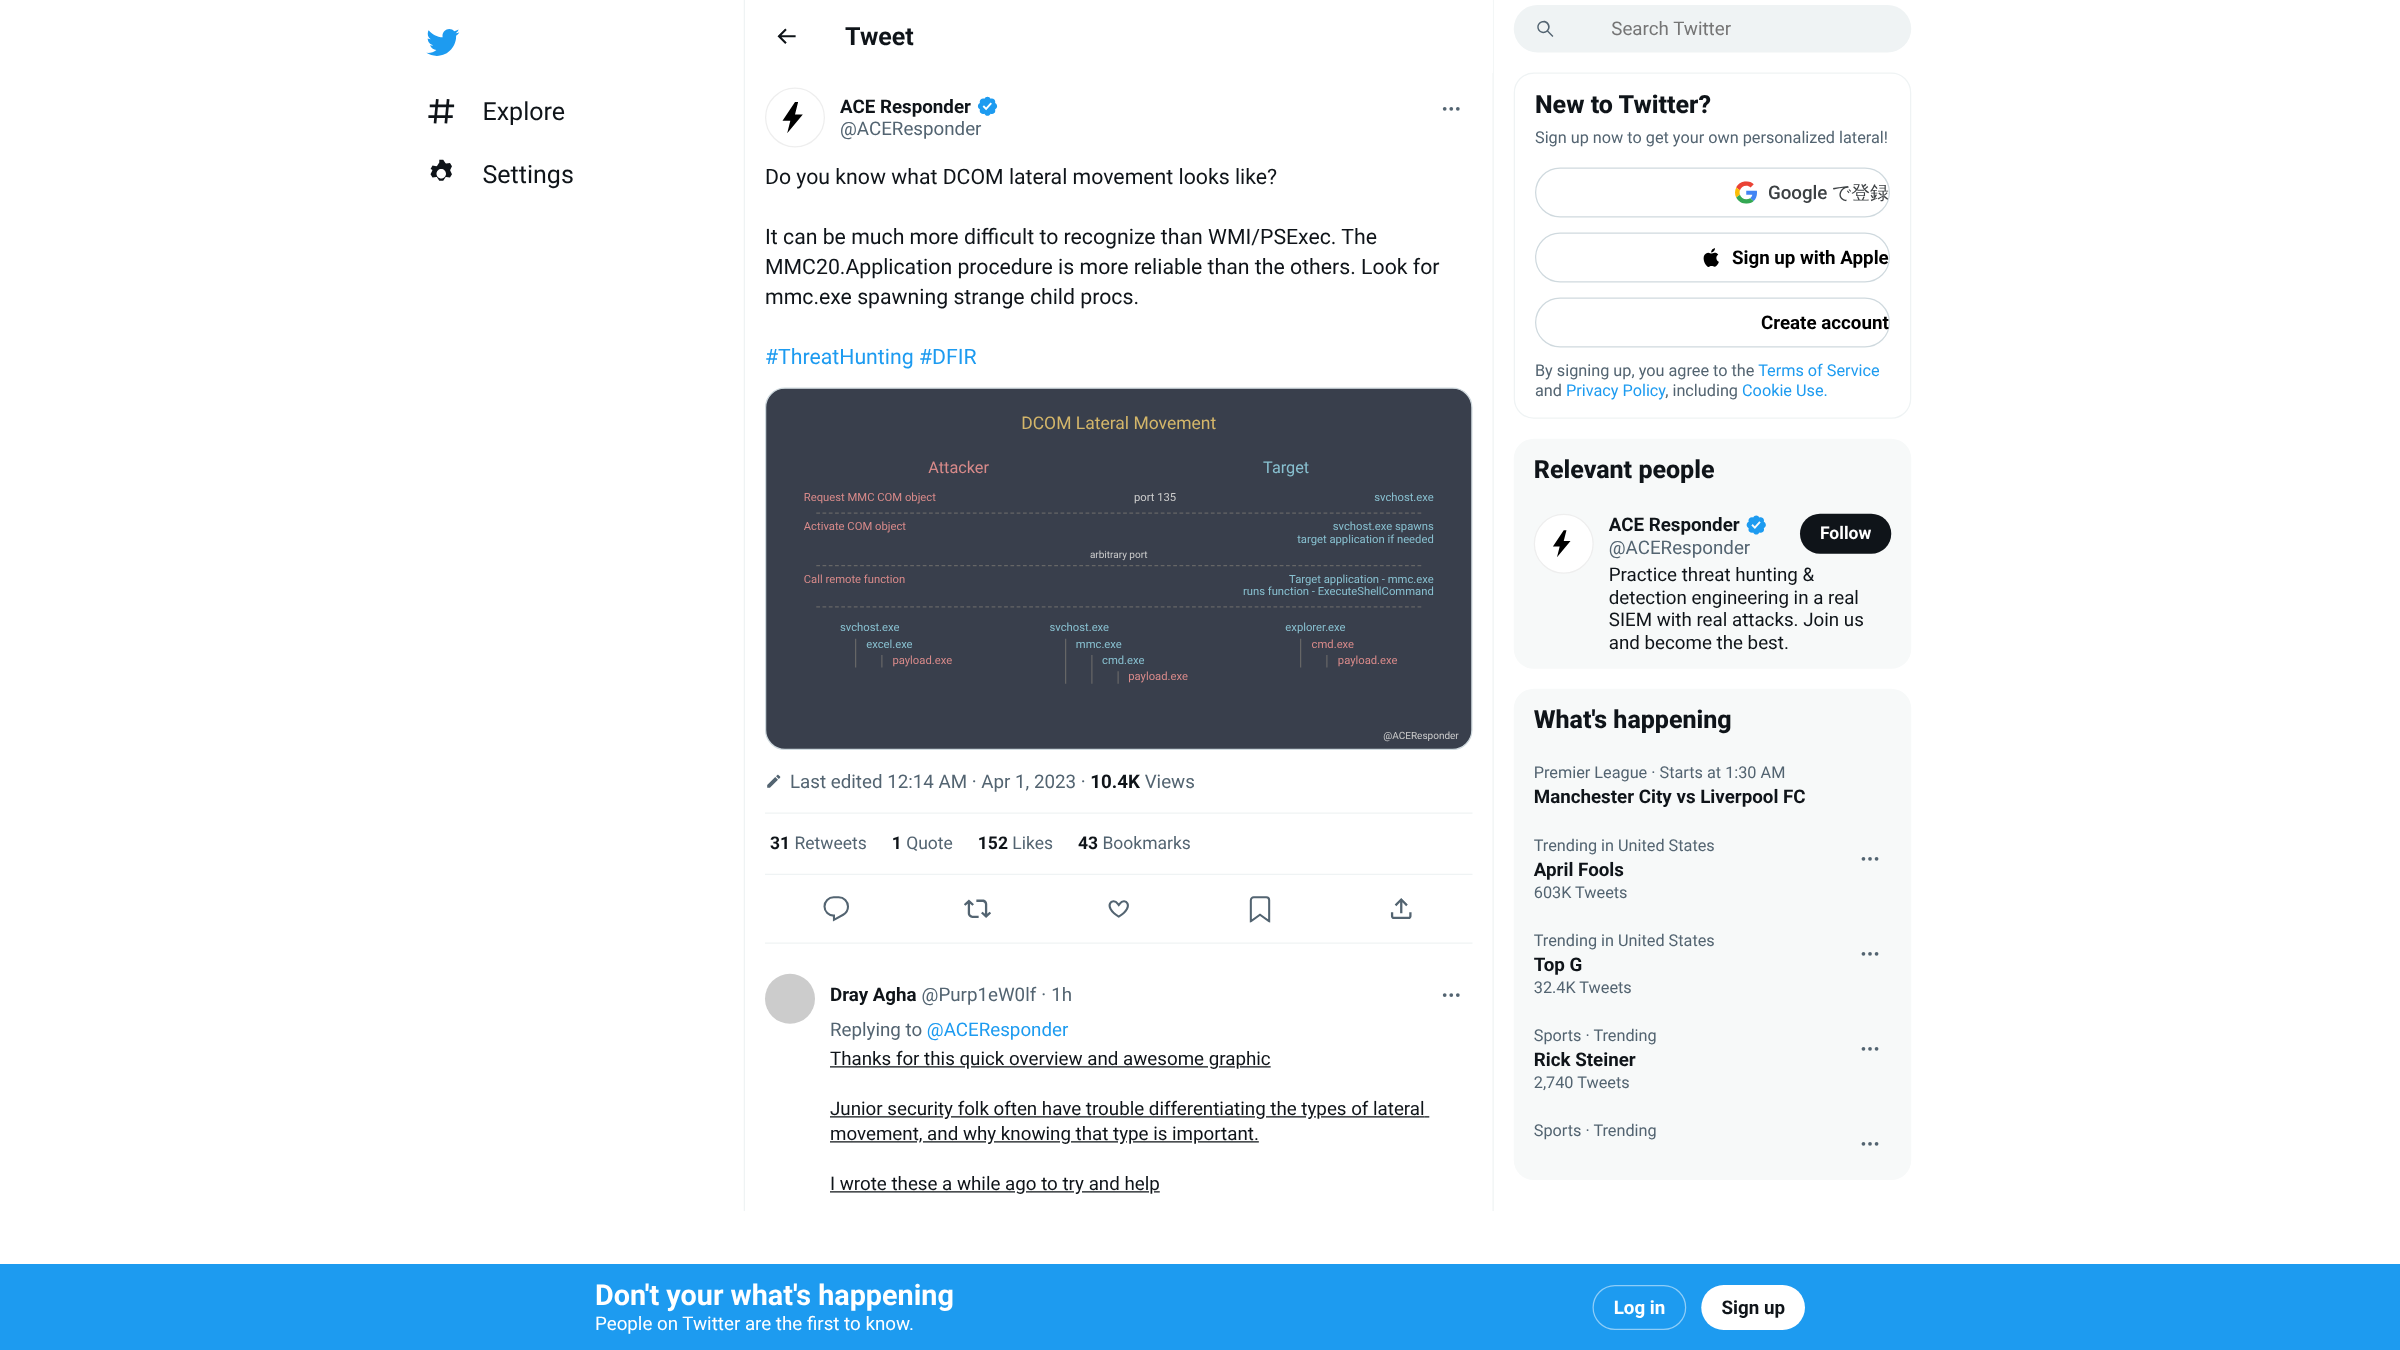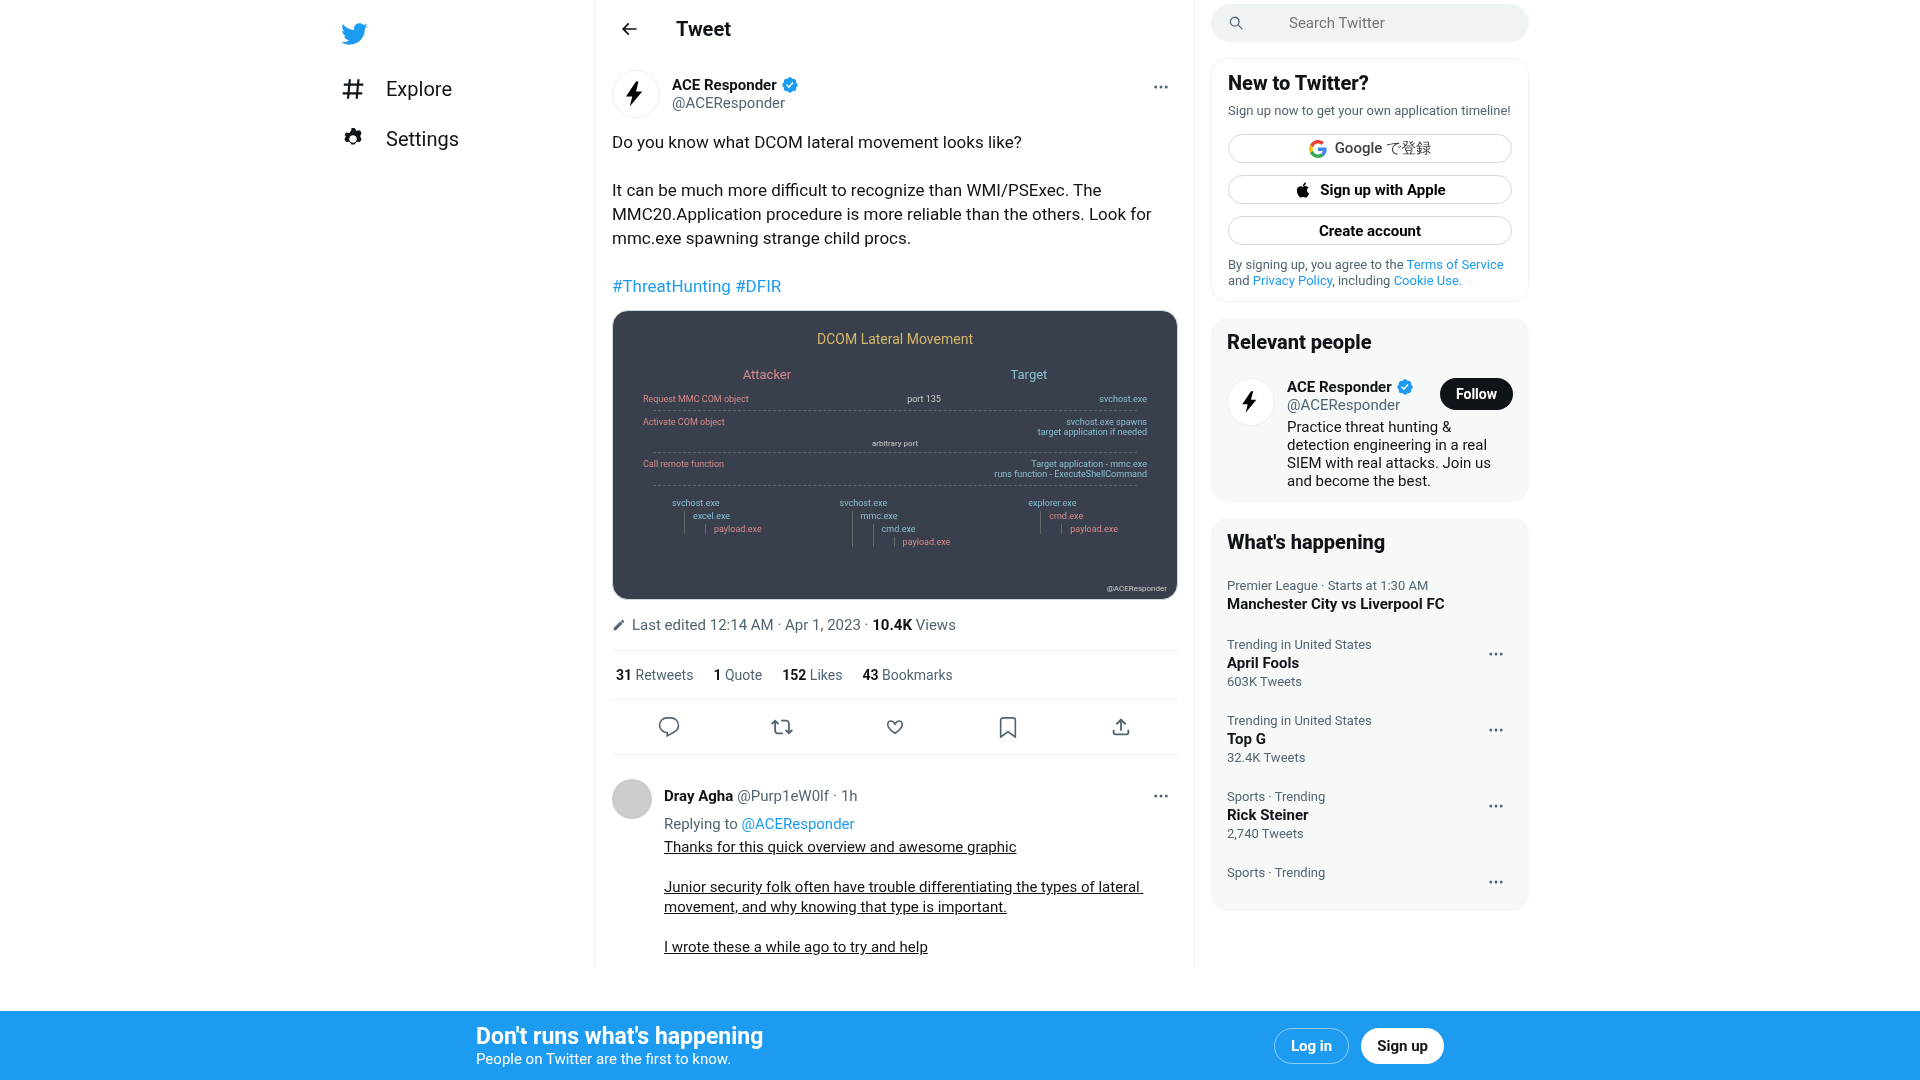--- a/index.html
+++ b/index.html
@@ -52,21 +52,21 @@
     .reply-to { color: #536471; margin-top: 2px; }
     .reply-to a { color: #1d9bf0; text-decoration: none; }
     .reply-text { margin-top: 4px; white-space: pre-wrap; line-height: 20px; text-decoration: underline; }
     .sidebar-right { width: 350px; padding: 0 16px; flex-shrink: 0; }
     .search-box { margin-top: 4px; display:flex; align-items:center; background:#eff3f4; border-radius: 999px; padding: 10px 16px; gap: 32px; }
     .search-box svg { width: 18px; height: 18px; fill: #536471; margin-right: 12px; }
     .search-box input { border: none; background: transparent; outline: none; font-size: 15px; flex:1; }
     .card { border: 1px solid #eff3f4; border-radius: 16px; margin-top: 16px; padding: 12px 16px; }
     .card-title { font-size: 20px; font-weight: 800; margin-bottom: 8px; }
     .card-sub { font-size: 13px; color: #536471; margin-bottom: 16px; }
-    .signup-btn { display: flex; align-items: center; justify-content: center; width: 100%; height: 29px; border: 1px solid #cfd9de; border-radius: 999px; background: #fff; font-weight: 700; font-size: 15px; margin-bottom: 12px; cursor: pointer; }
+    .signup-btn { display: flex; align-items: center; justify-content: flex-end; width: 100%; height: 40px; border: 1px solid #cfd9de; border-radius: 999px; background: #fff; font-weight: 700; font-size: 15px; margin-bottom: 12px; cursor: pointer; }
     .signup-btn.dark-text { color: #3c4043; font-weight: 500; }
     .g-icon { width: 18px; height: 18px; margin-right: 8px; }
     .apple-icon { width: 18px; height: 18px; margin-right: 8px; fill: #000; }
     .legal { font-size: 13px; color: #536471; line-height: 16px; }
     .legal a { color: #1d9bf0; text-decoration: none; }
     .card-nofill { background: #f7f9f9; border: none; padding: 0; overflow: hidden; }
     .card-nofill .card-title { padding: 12px 16px 4px; }
     .relevant-person { padding: 12px 16px; display: flex; gap: 12px; }
     .relevant-person .avatar-sm { width: 48px; height: 48px; border-radius: 999px; background:#fff; border:1px solid #eee; display:flex; align-items:center; justify-content:center; font-weight:700; flex-shrink:0; }
     .follow-btn { background: #0f1419; color: #fff; border: none; border-radius: 999px; padding: 6px 16px; font-weight: 700; font-size: 14px; cursor: pointer; height: 32px; }
@@ -264,21 +264,21 @@
   <div class="sidebar-right">
     <div class="search-box">
       <svg viewBox="0 0 24 24">
           <path d="M10.25 3.75c-3.59 0-6.5 2.91-6.5 6.5s2.91 6.5 6.5 6.5c1.595 0 3.055-.574 4.184-1.524l5.493 5.493 1.06-1.06-5.493-5.493c.95-1.129 1.524-2.589 1.524-4.184 0-3.59-2.91-6.5-6.5-6.5zm-5 6.5c0-2.76 2.24-5 5-5s5 2.24 5 5-2.24 5-5 5-5-2.24-5-5z"></path>
         </svg>
       <input type="text" placeholder="Search Twitter" style="">
     </div>
 
     <div class="card">
       <div class="card-title">New to Twitter?</div>
-      <div class="card-sub">Sign up now to get your own application timeline!</div>
+      <div class="card-sub">Sign up now to get your own personalized lateral!</div>
       <button class="signup-btn dark-text">
         <svg class="g-icon" viewBox="0 0 48 48">
             <path fill="#EA4335" d="M24 9.5c3.54 0 6.71 1.22 9.21 3.6l6.85-6.85C35.9 2.38 30.47 0 24 0 14.62 0 6.51 5.38 2.56 13.22l7.98 6.19C12.43 13.72 17.74 9.5 24 9.5z"></path>
             <path fill="#4285F4" d="M46.98 24.55c0-1.57-.15-3.09-.38-4.55H24v9.02h12.94c-.58 2.96-2.26 5.48-4.78 7.18l7.73 6c4.51-4.18 7.09-10.36 7.09-17.65z"></path>
             <path fill="#FBBC05" d="M10.53 28.59c-.48-1.45-.76-2.99-.76-4.59s.27-3.14.76-4.59l-7.98-6.19C.92 16.46 0 20.12 0 24c0 3.88.92 7.54 2.56 10.78l7.97-6.19z"></path>
             <path fill="#34A853" d="M24 48c6.48 0 11.93-2.13 15.89-5.81l-7.73-6c-2.15 1.45-4.92 2.3-8.16 2.3-6.26 0-11.57-4.22-13.47-9.91l-7.98 6.19C6.51 42.62 14.62 48 24 48z"></path>
           </svg>
         <span>Google で登録</span>
       </button>
       <button class="signup-btn">
@@ -381,21 +381,21 @@
             </svg>
           </div>
       </div>
     </div>
   </div>
 </div>
 
 <div class="banner">
   <div class="banner-inner">
     <div>
-      <div class="banner-title">Don't runs what's happening</div>
+      <div class="banner-title">Don't your what's happening</div>
       <div class="banner-sub">People on Twitter are the first to know.</div>
     </div>
     <div class="banner-btns">
       <button class="banner-btn login-btn">Log in</button>
       <button class="banner-btn signup-btn-banner">Sign up</button>
     </div>
   </div>
 </div>
 
 </body></html>

